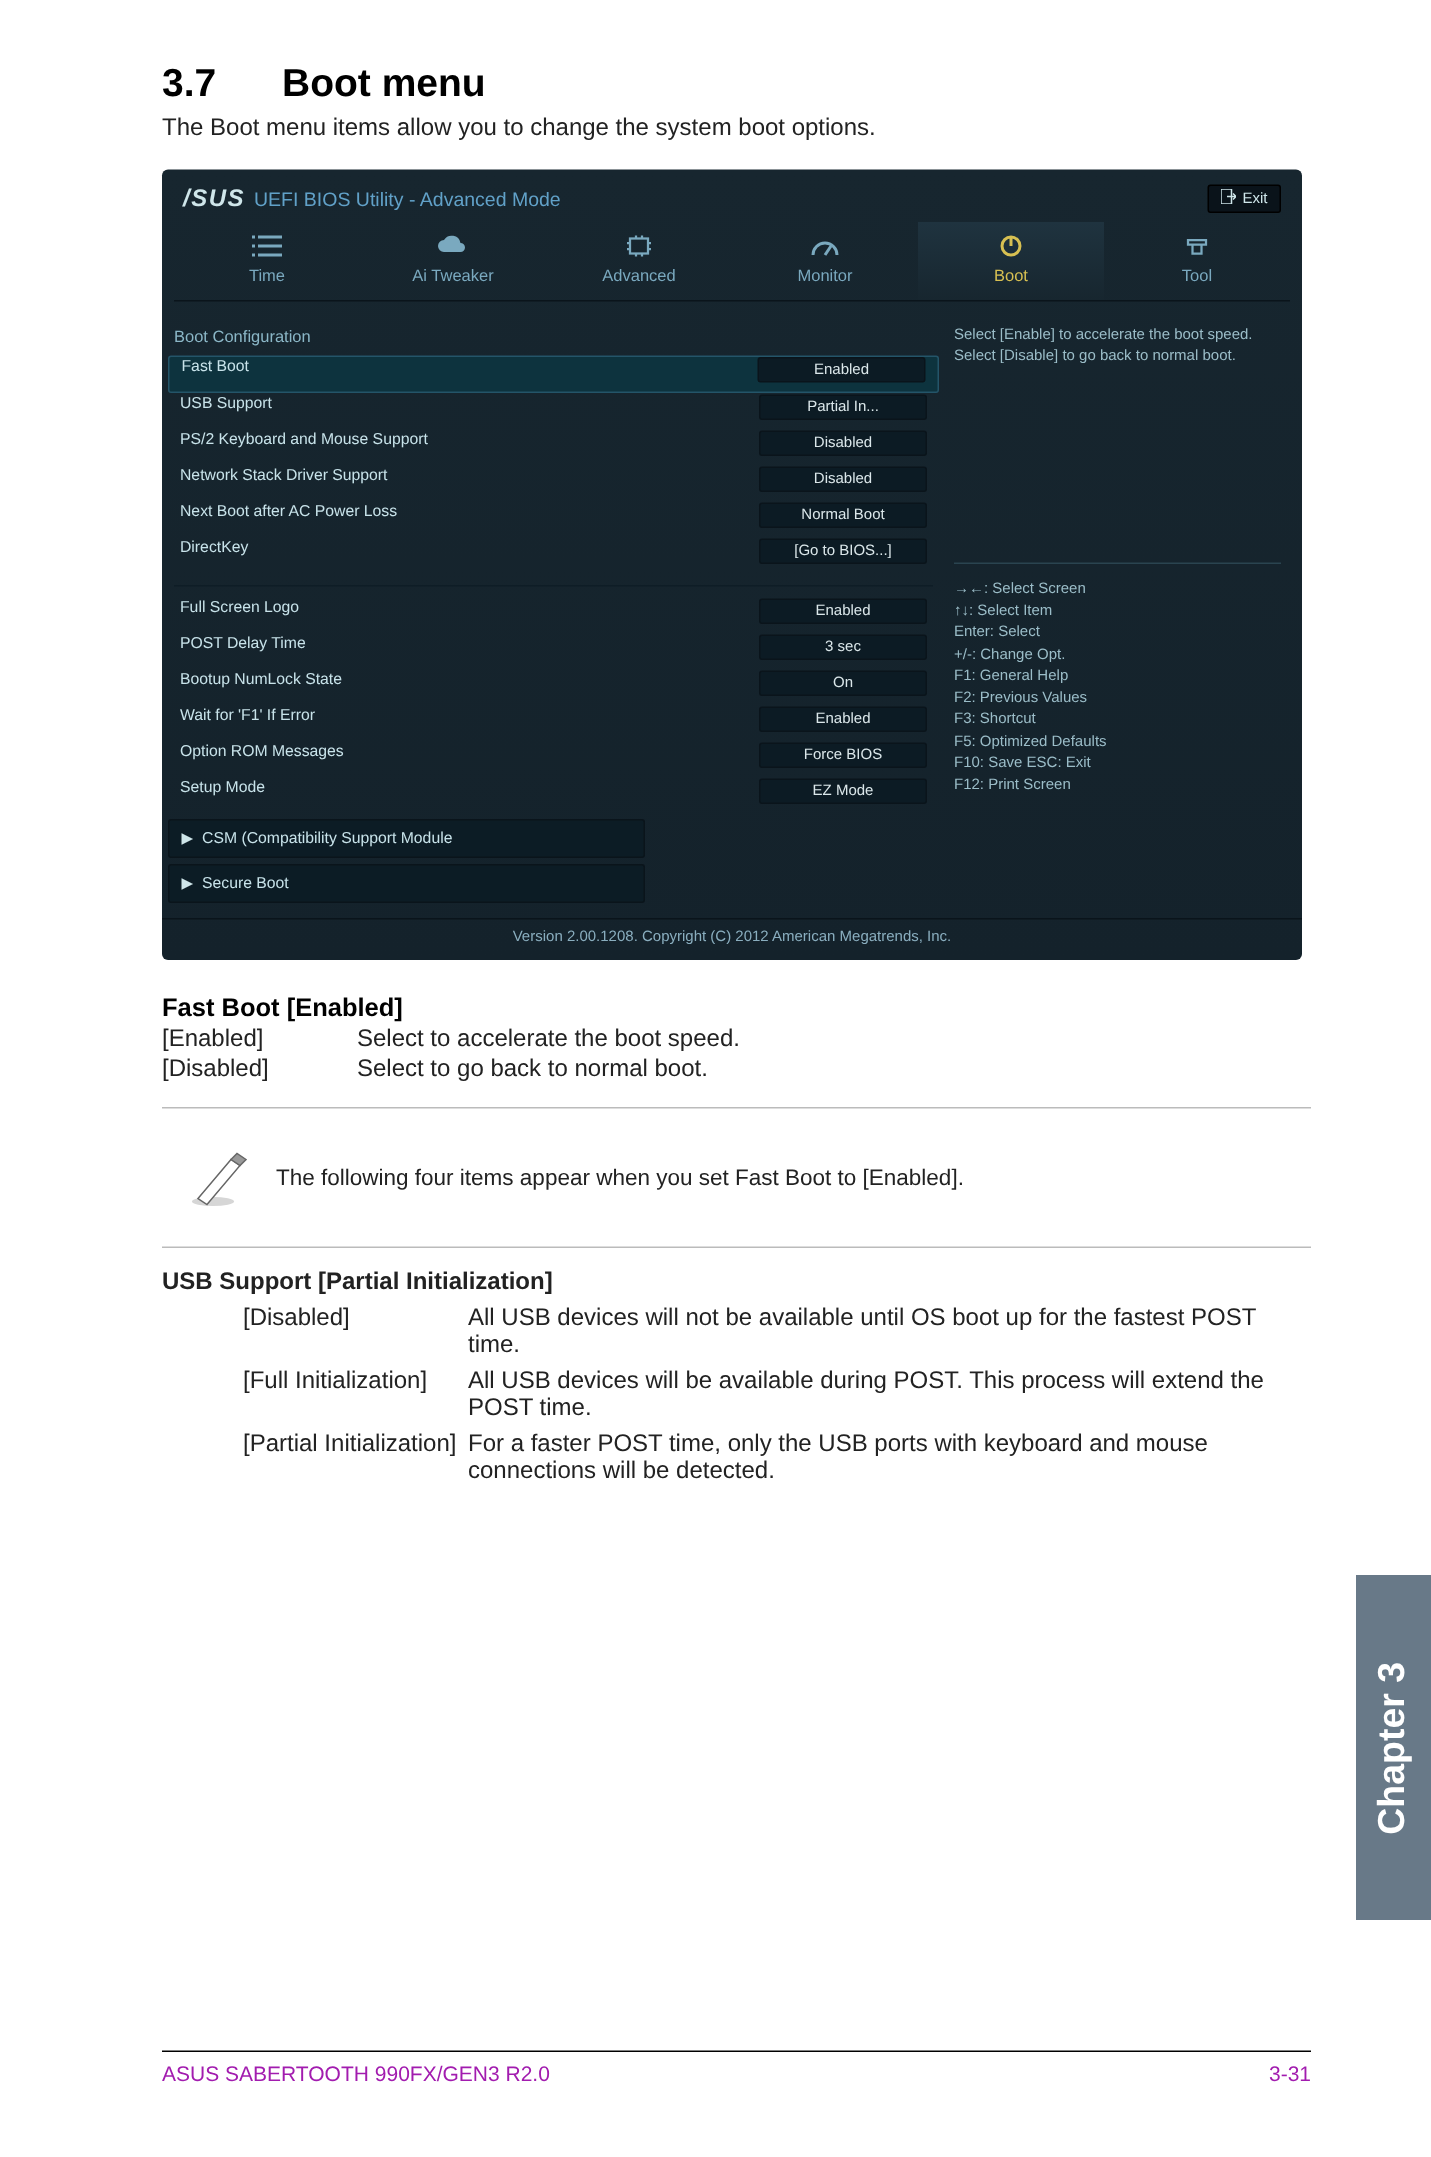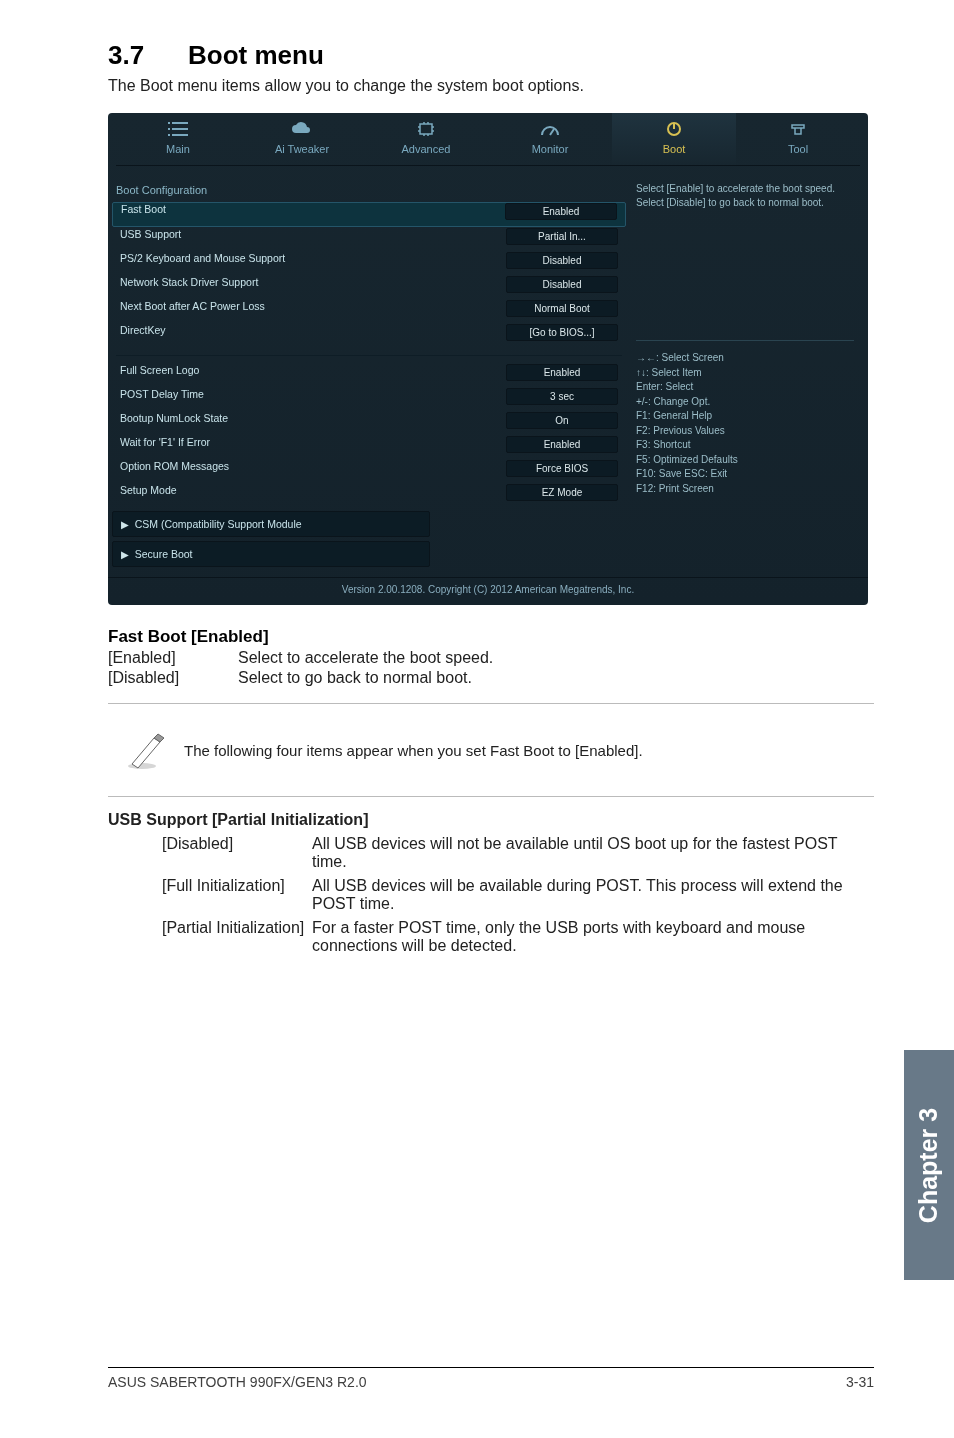--- a/index.html
+++ b/index.html
@@ -44,39 +44,52 @@
   .note-box svg{flex:none;margin:0 16px}
   .note-text{font-size:15px}
   h4.h4{font-size:16px;font-weight:bold;margin:10px 0 4px}
   .opts{margin-left:54px;font-size:16px}
   .opt-row{display:flex;margin:6px 0}
   .opt-row .term{width:150px}
   .opt-row .desc{flex:1}
   
   .side-tab{position:absolute;right:0;top:1050px;width:50px;height:230px;background:#687988;display:flex;align-items:center;justify-content:center}
   .side-tab span{color:#fff;font-weight:bold;font-size:25px;transform:rotate(-90deg);white-space:nowrap}
-  .page-footer{position:absolute;bottom:48px;left:108px;right:80px;border-top:1px solid #000;padding-top:6px;display:flex;justify-content:space-between;font-size:14px;color:#404040}
+  .page-footer{position:absolute;bottom:48px;left:108px;right:80px;border-top:1px solid #000;padding-top:6px;display:flex;justify-content:space-between;font-size:14px;color:#a21caf}
 </style>
 </head>
 <body>
 
 <div class="page">
   <h2 class="section-title">
     <span class="num">3.7</span><span>Boot menu</span>
   </h2>
   <p class="intro">The Boot menu items allow you to change the system boot options.</p>
 
   <div class="bios">
+    <div class="bios-top">
+      <span class="bios-logo"><b>/SUS</b></span>
+      <span class="bios-title">UEFI BIOS Utility - Advanced Mode</span>
+      <div class="bios-exit-btn">
+        <span>
+          <svg width="10" height="10" viewBox="0 0 10 10">
+              <rect x="0" y="0" width="7" height="10" fill="none" stroke="#cfe6ea" stroke-width="1"></rect>
+              <path d="M4 5 L10 5 M8 3 L10 5 L8 7" fill="none" stroke="#cfe6ea" stroke-width="1"></path>
+            </svg>
+        </span>
+        <span>Exit</span>
+      </div>
+    </div>
 
     <div class="bios-tabs">
       <div class="tab">
         <svg viewBox="0 0 24 16">
             <path d="M2 2h2M6 2h16M2 8h2M6 8h16M2 14h2M6 14h16" stroke="#7aa9bf" stroke-width="2"></path>
           </svg>
-        <div class="tab-label">Main</div>
+        <div class="tab-label">Time</div>
       </div>
       <div class="tab">
         <svg viewBox="0 0 24 16">
             <path d="M6 12a4 4 0 010-8 6 6 0 0111 2 3 3 0 010 6z" fill="#7aa9bf"></path>
           </svg>
         <div class="tab-label">Ai Tweaker</div>
       </div>
       <div class="tab">
         <svg viewBox="0 0 24 16">
             <rect x="6" y="3" width="12" height="10" fill="none" stroke="#7aa9bf" stroke-width="1.5"></rect>

